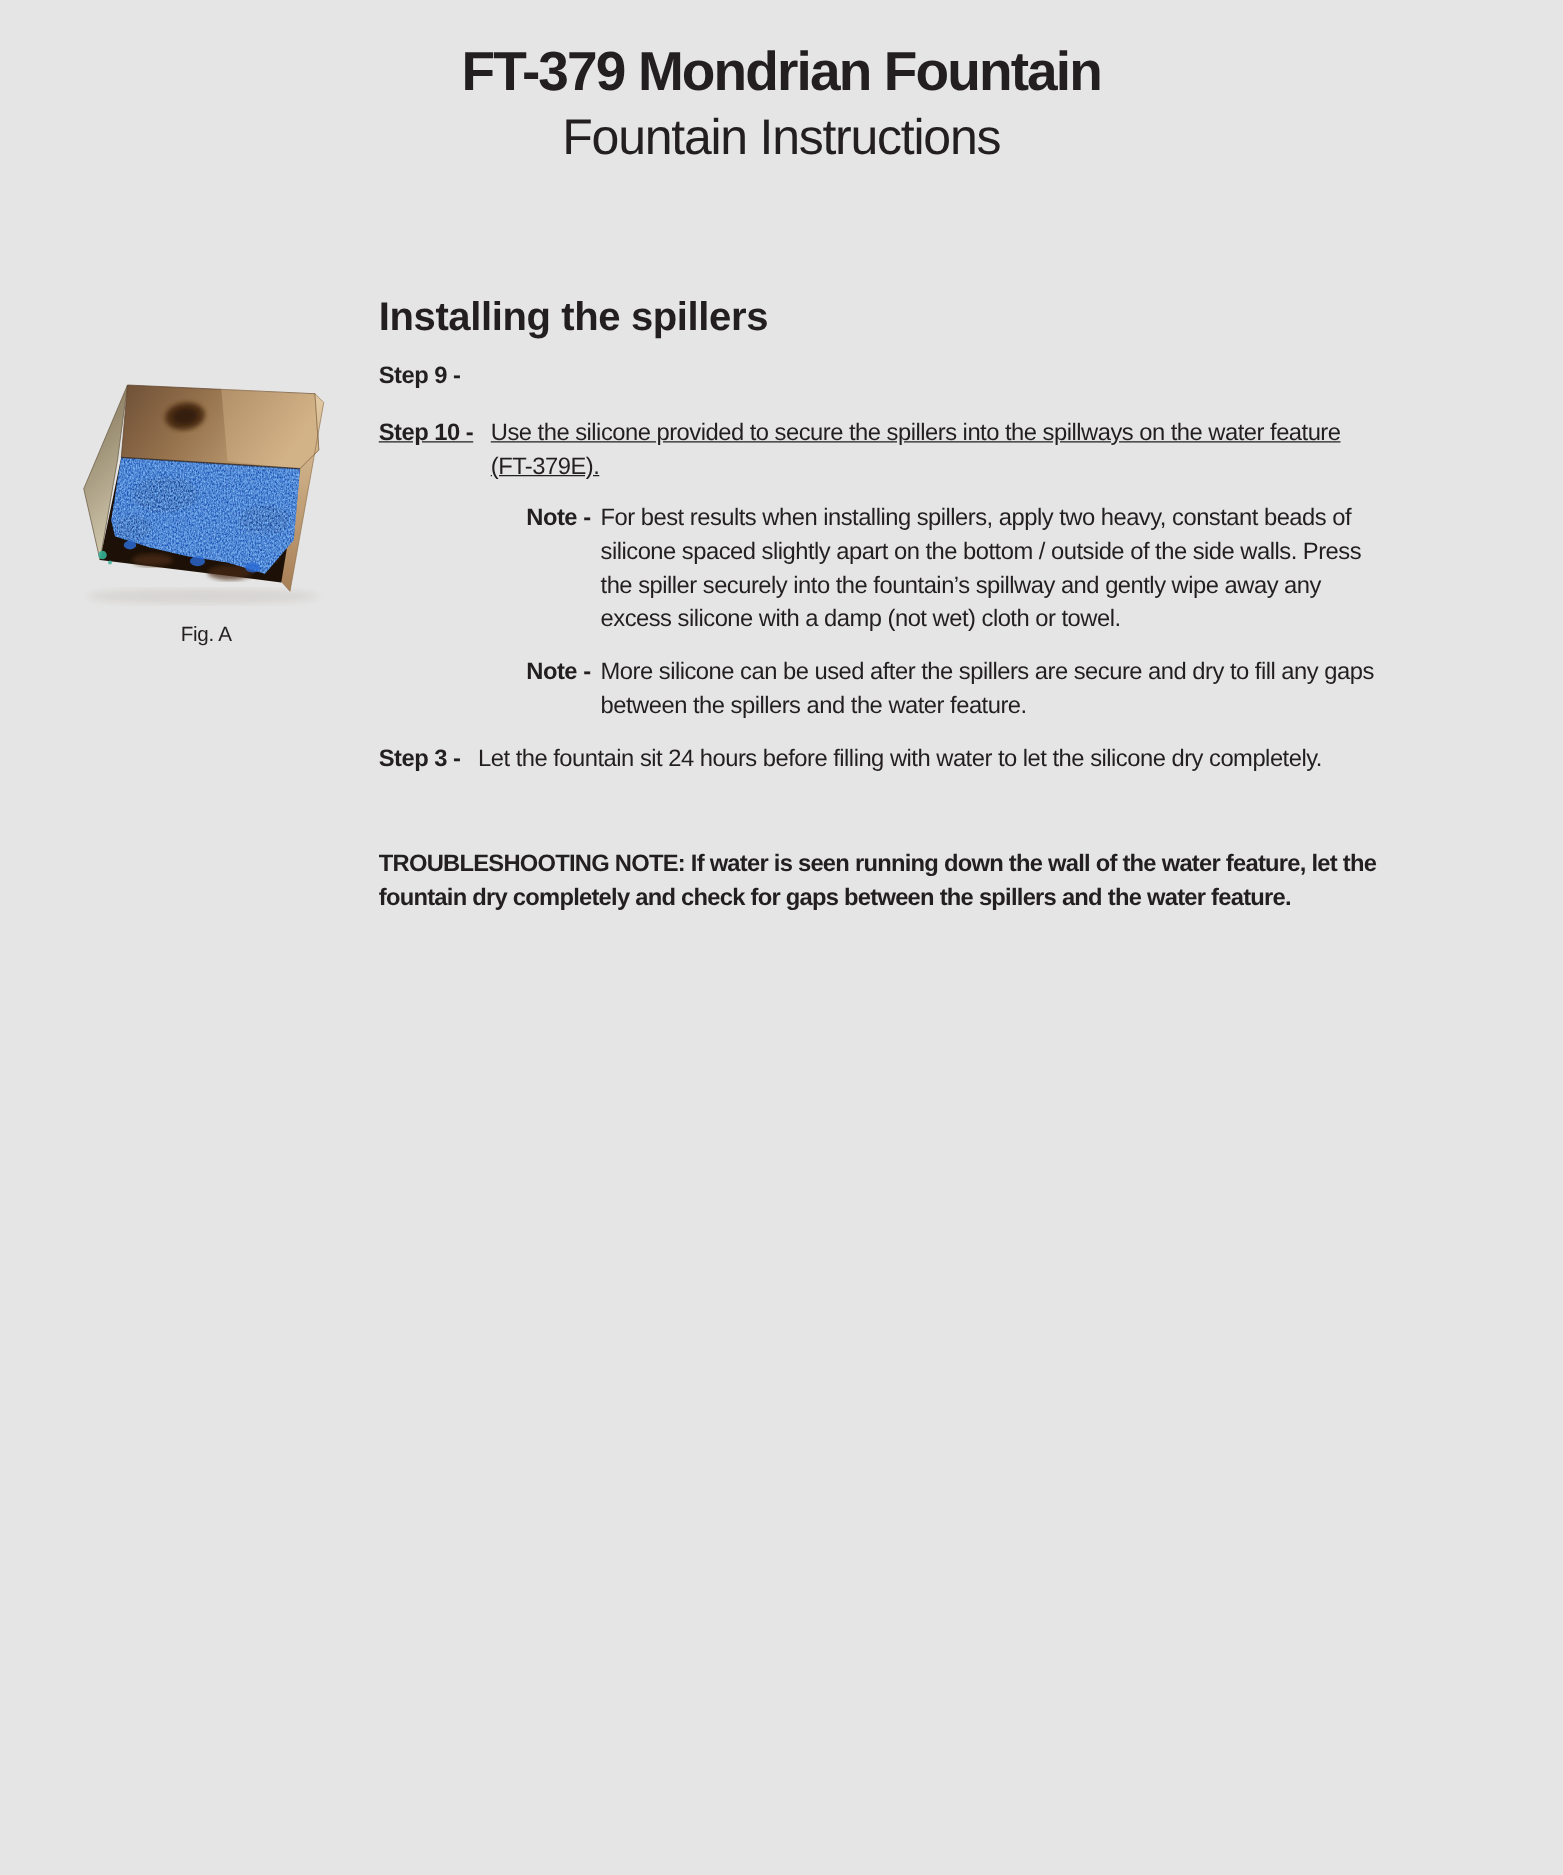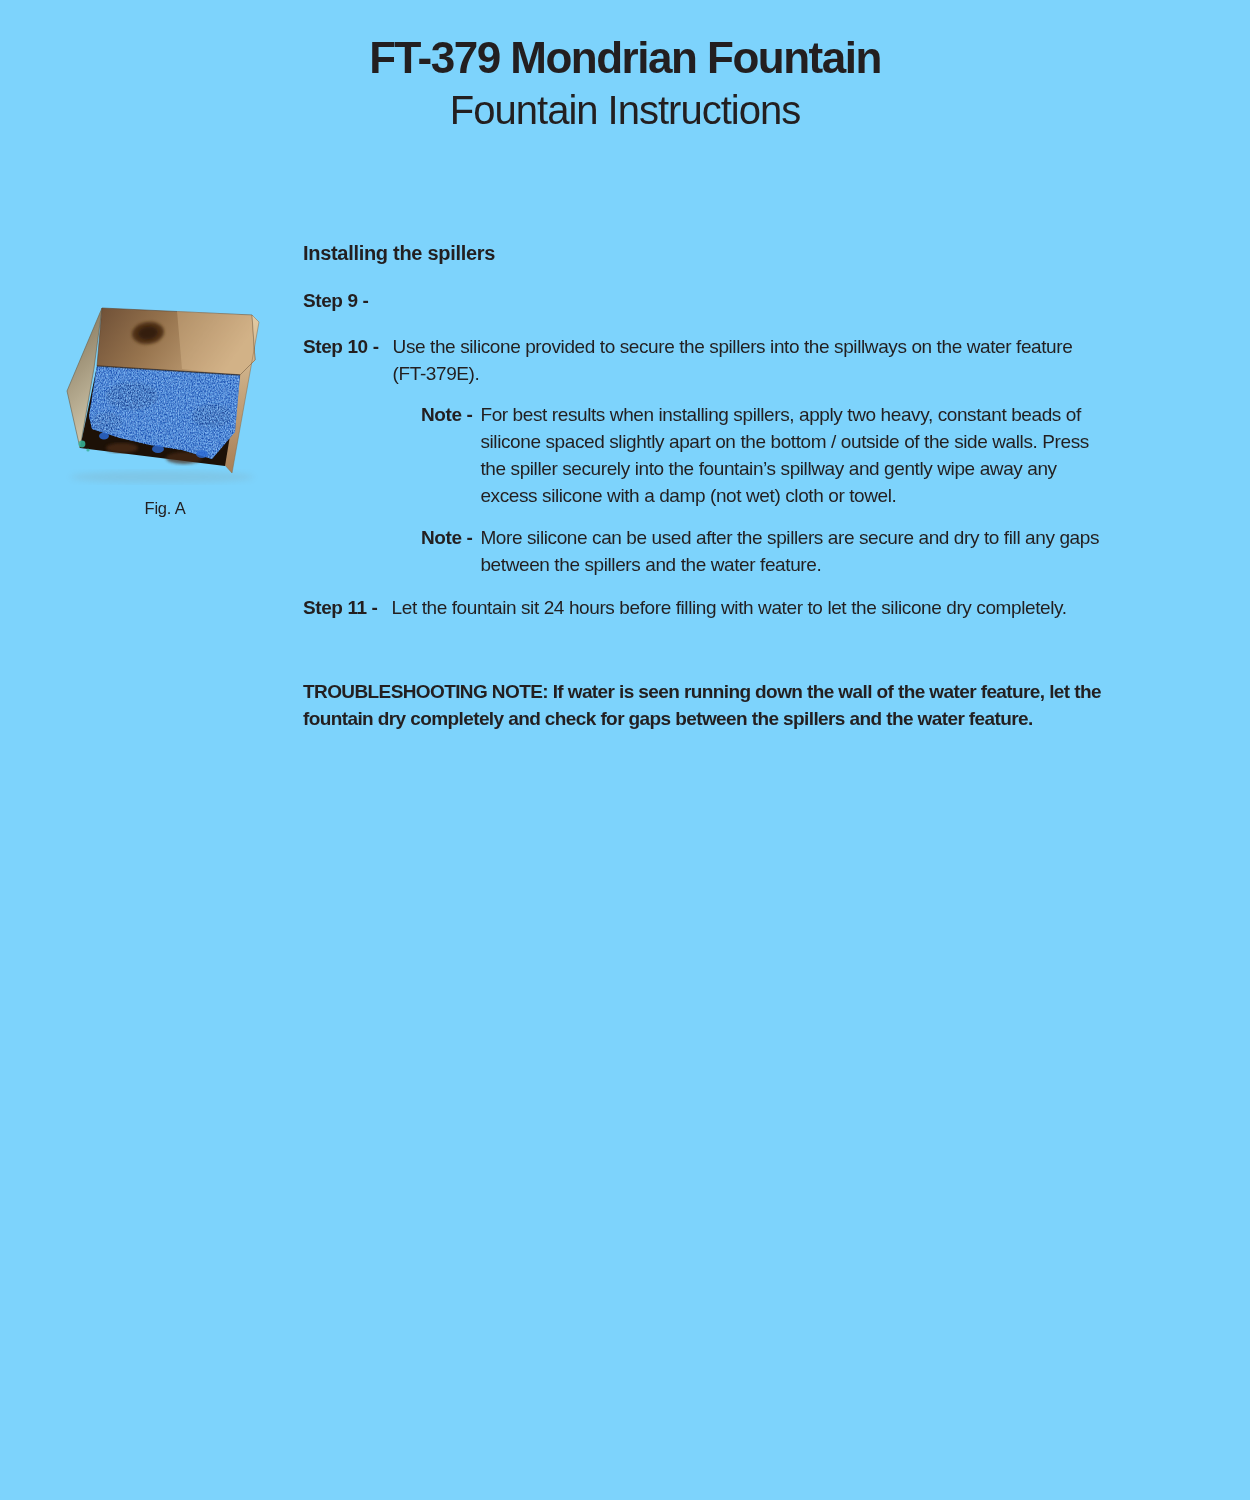--- a/index.html
+++ b/index.html
@@ -1,38 +1,38 @@
 <!DOCTYPE html>
 <html><head>
 <meta charset="utf-8">
 <style>
   html,body{margin:0;padding:0;background:#ffffff;}
   .page{
-    position:relative;width:1250px;height:1500px;background:#7dd3fc;overflow:hidden;
+    position:relative;width:1250px;height:1500px;background:#e5e5e5;overflow:hidden;
     font-family:"Liberation Sans","DejaVu Sans",sans-serif;color:#231f20;
   }
   .header{position:absolute;top:36px;left:0;width:100%;text-align:center;}
   .title{font-size:44px;font-weight:700;line-height:1;letter-spacing:-1.5px;margin:0;}
   .subtitle{font-size:40px;font-weight:400;line-height:1;letter-spacing:-1px;margin:10px 0 0 0;}
 
   .figure{position:absolute;left:62px;top:296px;width:206px;margin:0;}
   .figure svg{display:block;}
   .figcaption{text-align:center;font-size:16.5px;letter-spacing:-0.2px;margin-top:13px;}
 
   .content{position:absolute;left:303px;top:240px;width:930px;
     font-size:19px;line-height:27px;letter-spacing:-0.4px;}
-  .heading{font-size:20px;line-height:26px;font-weight:700;letter-spacing:-0.3px;margin:0 0 21px 0;}
+  .heading{font-size:32px;line-height:26px;font-weight:700;letter-spacing:-0.3px;margin:0 0 21px 0;}
   .row{display:flex;align-items:flex-start;}
   .label{font-weight:700;white-space:nowrap;flex:none;}
   .txt{white-space:pre-line;}
   .step .label{margin-right:14px;}
   .note{margin-left:118px;}
   .note .label{margin-right:8px;}
   .step-9{margin-bottom:19px;}
-  .step-10{margin-bottom:14px;}
+  .step-10{margin-bottom:14px;text-decoration:underline;}
   .note-1{margin-bottom:15px;}
   .note-2{margin-bottom:16px;}
   .step-11{margin-bottom:0;}
   .trouble{font-weight:700;white-space:pre-line;letter-spacing:-0.6px;margin-top:57px;}
 </style>
 </head>
 <body>
 
 <div class="page">
 
@@ -135,21 +135,21 @@
 excess silicone with a damp (not wet) cloth or towel.</span>
     </div>
 
     <div class="row note note-2">
       <span class="label">Note -</span>
       <span class="txt">More silicone can be used after the spillers are secure and dry to fill any gaps
 between the spillers and the water feature.</span>
     </div>
 
     <div class="row step step-11">
-      <span class="label">Step 11 -</span>
+      <span class="label">Step 3 -</span>
       <span class="txt">Let the fountain sit 24 hours before filling with water to let the silicone dry completely.</span>
     </div>
 
     <p class="trouble">TROUBLESHOOTING NOTE: If water is seen running down the wall of the water feature, let the
 fountain dry completely and check for gaps between the spillers and the water feature.</p>
   </main>
 
 </div>
 
 </body></html>

